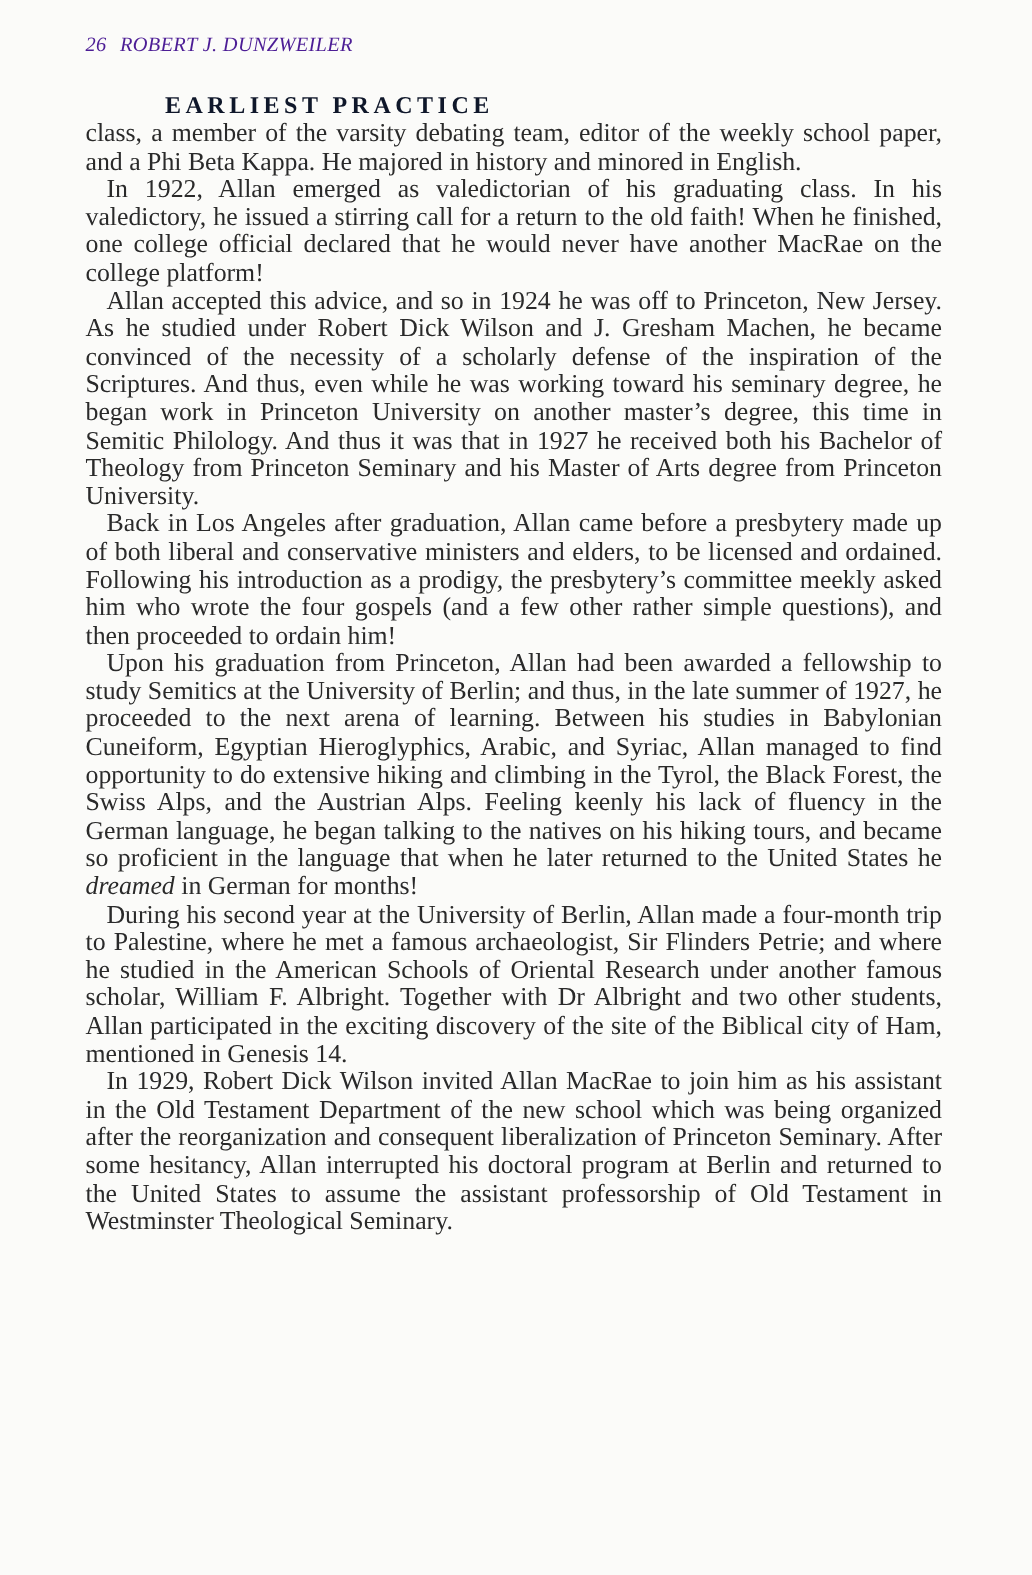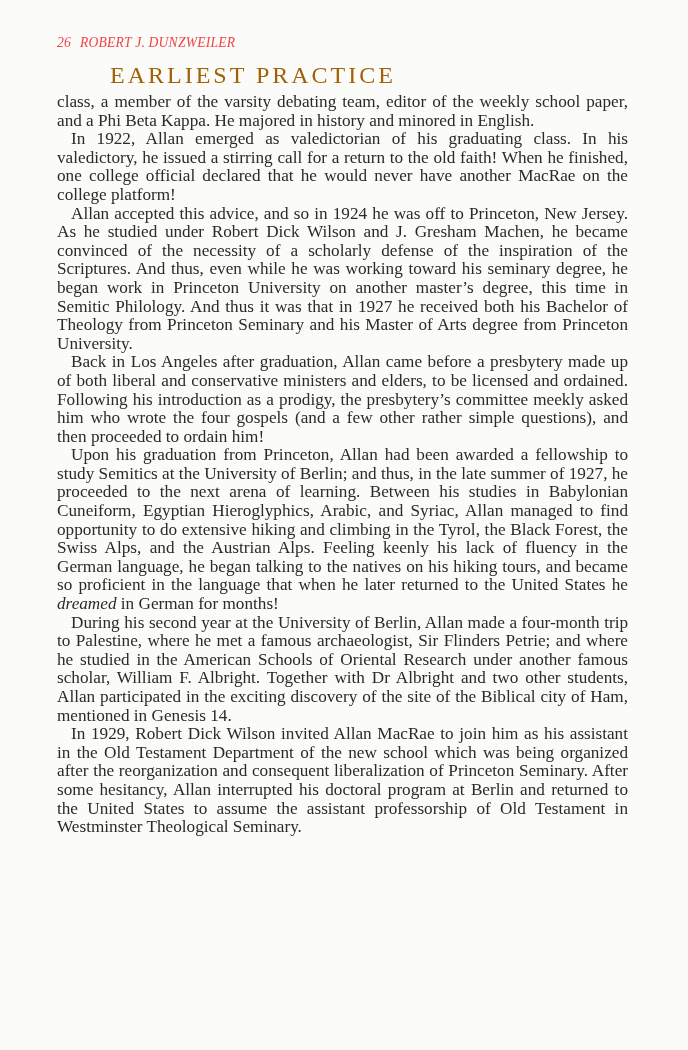--- a/index.html
+++ b/index.html
@@ -6,51 +6,52 @@
   body {
     width: 688px; height: 1050px;
     background: #fbfbf9;
     overflow: hidden;
     position: relative;
     font-family: "Liberation Serif", "DejaVu Serif", serif;
     color: #2a2a2a;
   }
   .running-head {
     position: absolute;
-    left: 57px; top: 35px;
+    left: 57px; top: 22px;
     font-style: italic;
     font-size: 13.6px;
     letter-spacing: 0.2px;
-    color: #ef4444;
+    color: #4c1d95;
     white-space: nowrap;
   }
   .running-head .pgnum { margin-right: 9px; }
   .bleed {
     position: absolute;
     left: 110px; top: 62px;
-    font-size: 24px;
-    color: #a16207;
+    font-size: 16px;
+    color: #0f172a;
     letter-spacing: 3px;
     white-space: nowrap;
     user-select: none;
+    font-weight: bold;
   }
   .body-text {
     position: absolute;
     left: 57px; top: 80px;
     width: 571px;
     font-size: 17.2px;
     line-height: 18.6px;
     text-align: justify;
     hyphens: none;
   }
   .body-text p {
     margin: 0;
     text-indent: 14px;
   }
-  .body-text p.cont { text-indent: 0; margin-top: 13px; }
+  .body-text p.cont { text-indent: 0; }
   .body-text em { font-style: italic; }
 </style>
 </head>
 <body>
 
 <div class="bleed">EARLIEST PRACTICE</div>
 
 <div class="running-head">
   <span class="pgnum">26</span><span>ROBERT J. DUNZWEILER</span>
 </div>

